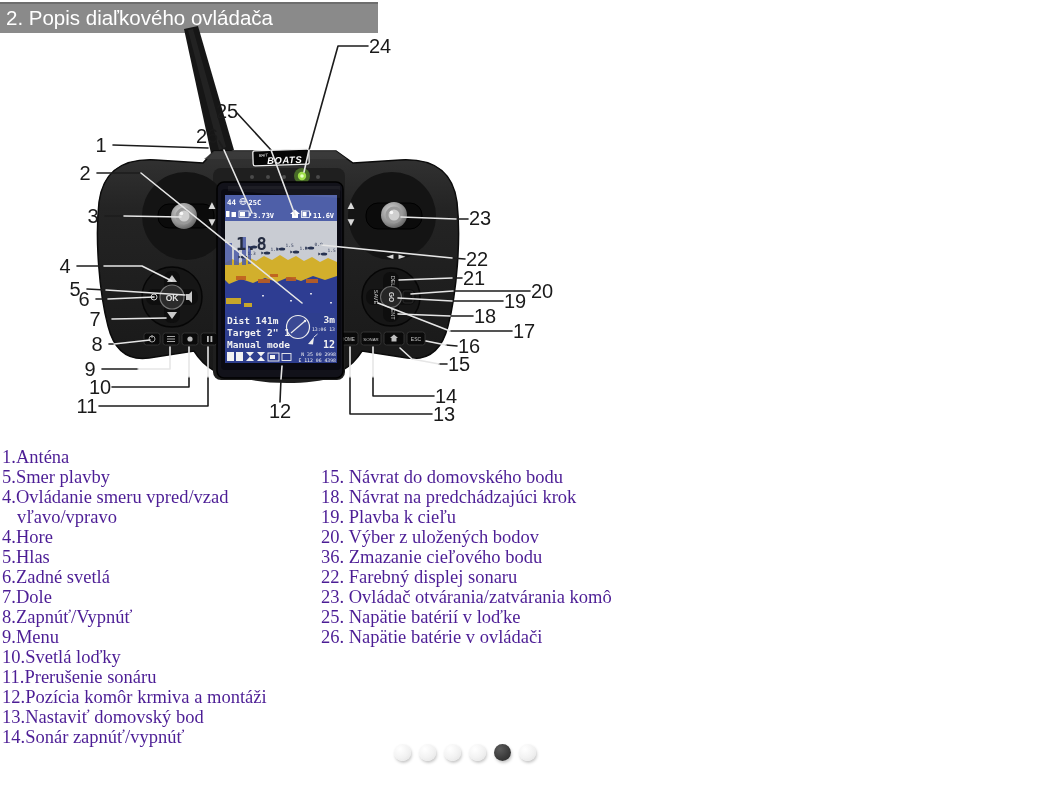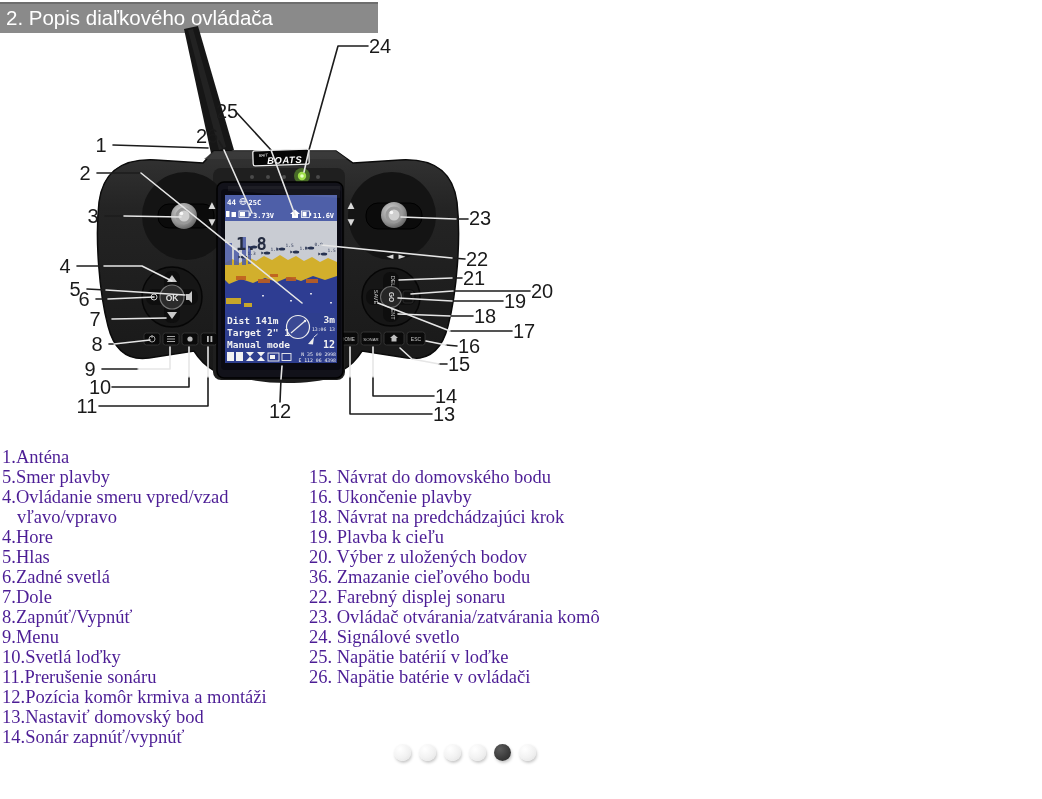--- a/index.html
+++ b/index.html
@@ -6,21 +6,21 @@
   #canvas{position:relative;width:1042px;height:799px;background:#ffffff;overflow:hidden;
           font-family:"Liberation Sans",sans-serif;}
   .title-bar{position:absolute;left:0;top:2px;width:378px;height:29px;background:#8a8a8a;
              border-top:2px solid #6e6e6e;}
   .title-bar span{display:block;color:#ffffff;font-size:20.5px;line-height:27px;padding-left:6px;
                   font-family:"Liberation Sans",sans-serif;}
   svg.illus{position:absolute;left:0;top:0;}
   .parts{position:absolute;color:#4c1d95;font-family:"Liberation Serif",serif;font-size:18.5px;}
   .parts .pi{line-height:20px;padding-left:15px;text-indent:-15px;}
   .parts-left{left:2px;top:447px;width:300px;}
-  .parts-right{left:309px;top:467px;width:352px;}
+  .parts-right{left:321px;top:467px;width:352px;}
   .carousel .dot{position:absolute;width:17px;height:17px;border-radius:50%;
        background:radial-gradient(circle at 35% 30%, #ffffff 0%, #f2f2f2 55%, #e0e0e0 100%);
        box-shadow:1px 2px 3px rgba(0,0,0,.22);cursor:pointer;}
   .carousel .dot.active{background:radial-gradient(circle at 35% 30%, #5c5c5c 0%, #3a3a3a 60%, #2b2b2b 100%);}
   text{user-select:none;}
 </style>
 </head>
 <body>
 
 <div id="canvas">
@@ -376,28 +376,26 @@
     <div class="pi">8.Zapnúť/Vypnúť</div>
     <div class="pi">9.Menu</div>
     <div class="pi">10.Svetlá loďky</div>
     <div class="pi">11.Prerušenie sonáru</div>
     <div class="pi">12.Pozícia komôr krmiva a montáži</div>
     <div class="pi">13.Nastaviť domovský bod</div>
     <div class="pi">14.Sonár zapnúť/vypnúť</div>
   </div>
   <div class="parts parts-right">
     <div class="pi">15. Návrat do domovského bodu</div>
-    <div class="pi">16. Ukončenie plavby</div>
     <div class="pi">18. Návrat na predchádzajúci krok</div>
     <div class="pi">19. Plavba k cieľu</div>
     <div class="pi">20. Výber z uložených bodov</div>
     <div class="pi">36. Zmazanie cieľového bodu</div>
     <div class="pi">22. Farebný displej sonaru</div>
     <div class="pi">23. Ovládač otvárania/zatvárania komô</div>
-    <div class="pi">24. Signálové svetlo</div>
     <div class="pi">25. Napätie batérií v loďke</div>
     <div class="pi">26. Napätie batérie v ovládači</div>
   </div>
 
   <div class="carousel">
     <div class="dot" style="left:394px;top:744px;"></div>
     <div class="dot" style="left:419px;top:744px;"></div>
     <div class="dot" style="left:444px;top:744px;"></div>
     <div class="dot" style="left:469px;top:744px;"></div>
     <div class="dot active" style="left:494px;top:744px;"></div>

